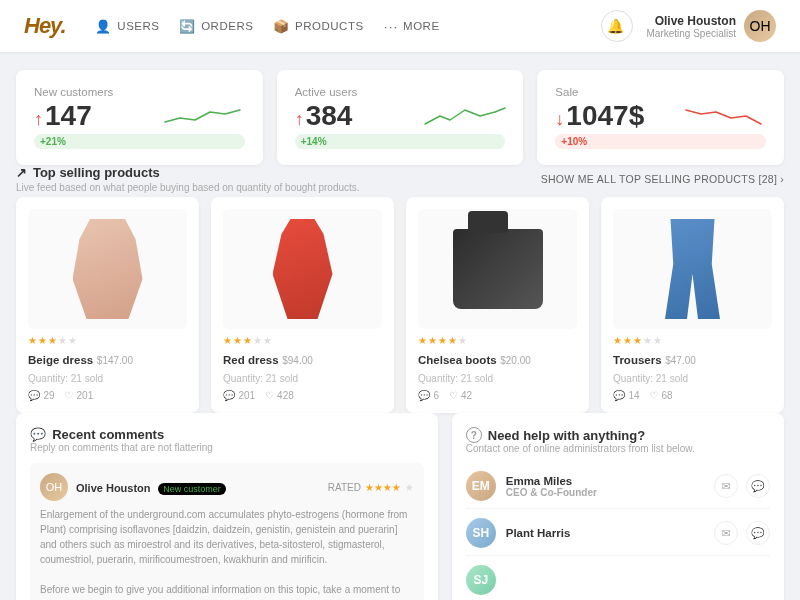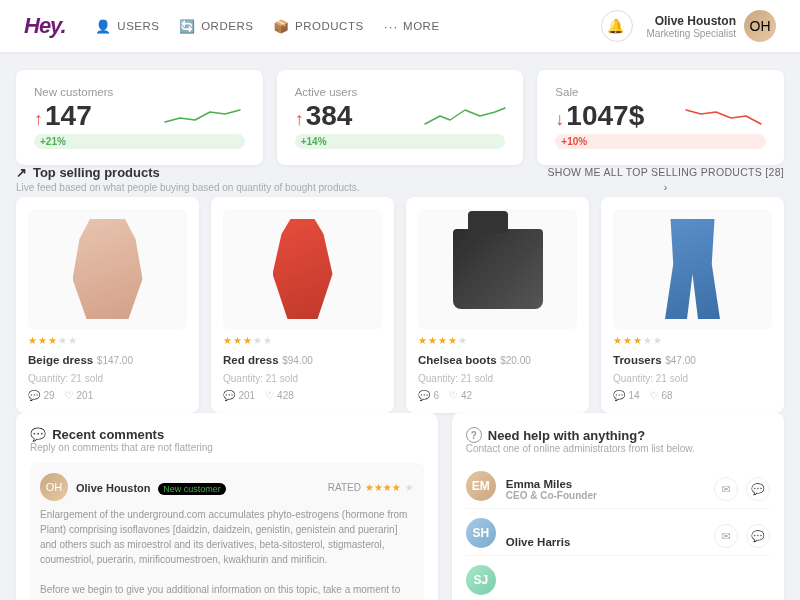--- a/index.html
+++ b/index.html
@@ -25,21 +25,21 @@
       height: 52px;
       display: flex;
       align-items: center;
       padding: 0 24px;
       box-shadow: 0 1px 3px rgba(0,0,0,0.06);
       flex-shrink: 0;
     }
     .logo {
       font-size: 22px;
       font-weight: 700;
-      color: #701a75;
+      color: #a16207;
       font-style: italic;
       margin-right: 30px;
       letter-spacing: -1px;
     }
     .nav {
       display: flex;
       gap: 20px;
       flex: 1;
     }
     .nav-item {
@@ -165,21 +165,20 @@
     }
     .section-subtitle { font-size: 10px; color: #aaa; }
     .show-all-link {
       font-size: 10.5px;
       color: #666;
       cursor: pointer;
       display: flex;
       align-items: center;
       gap: 3px;
       letter-spacing: 0.3px;
-      flex-direction: column;
     }
 
     .products-grid {
       display: flex;
       gap: 12px;
     }
     .product-card {
       background: #fff;
       border-radius: 8px;
       flex: 1;
@@ -337,21 +336,21 @@
       box-shadow: 0 1px 4px rgba(0,0,0,0.05);
     }
     .help-list {
       margin-top: 10px;
       display: flex;
       flex-direction: column;
       gap: 2px;
     }
     .help-person {
       display: flex;
-      align-items: flex-end;
+      align-items: center;
       padding: 7px 0;
       border-bottom: 1px solid #f5f5f5;
       gap: 10px;
     }
     .person-avatar {
       width: 30px;
       height: 30px;
       border-radius: 50%;
       flex-shrink: 0;
       display: flex;
@@ -657,21 +656,21 @@
             </div>
             <div class="person-actions">
               <div class="action-icon">✉</div>
               <div class="action-icon">💬</div>
             </div>
           </div>
 
           <div class="help-person">
             <div class="person-avatar" style="background: linear-gradient(135deg, #a8c8e8, #7aaccc);">SH</div>
             <div class="person-info">
-              <div class="person-name">Olive Harris</div>
+              <div class="person-name">Plant Harris</div>
             </div>
             <div class="person-actions">
               <div class="action-icon">✉</div>
               <div class="action-icon">💬</div>
             </div>
           </div>
 
           <div class="help-person">
             <div class="person-avatar" style="background: linear-gradient(135deg, #a8e8c8, #7acca8);">SJ</div>
 

